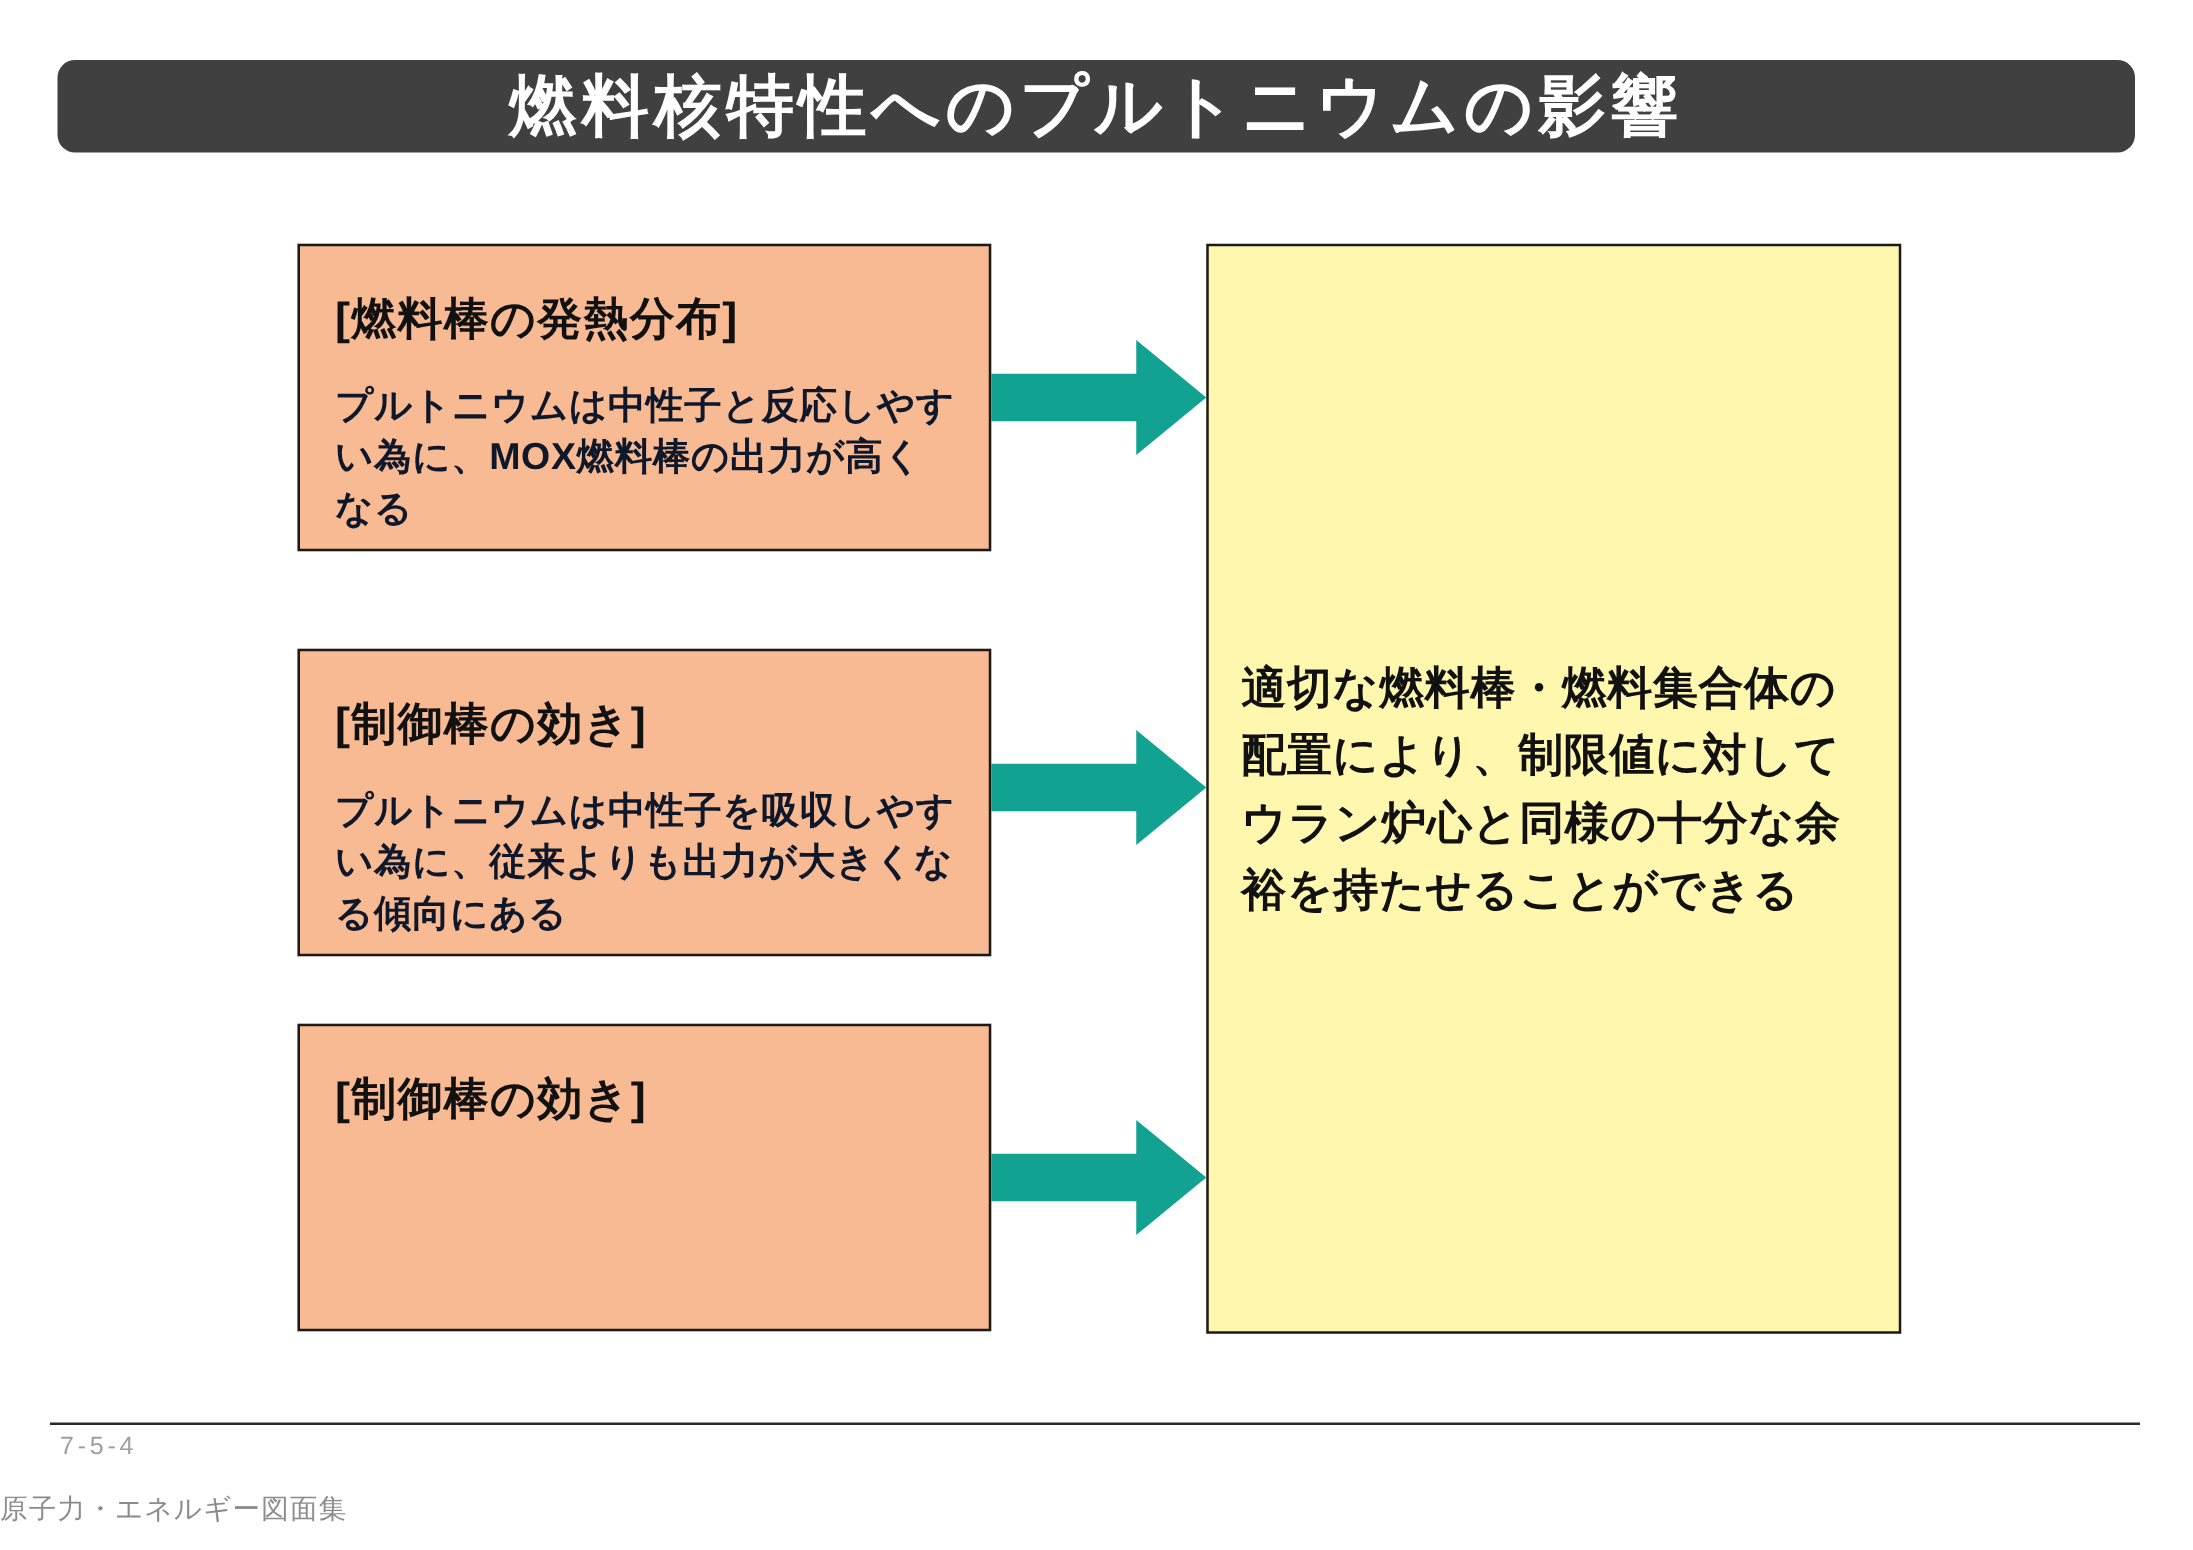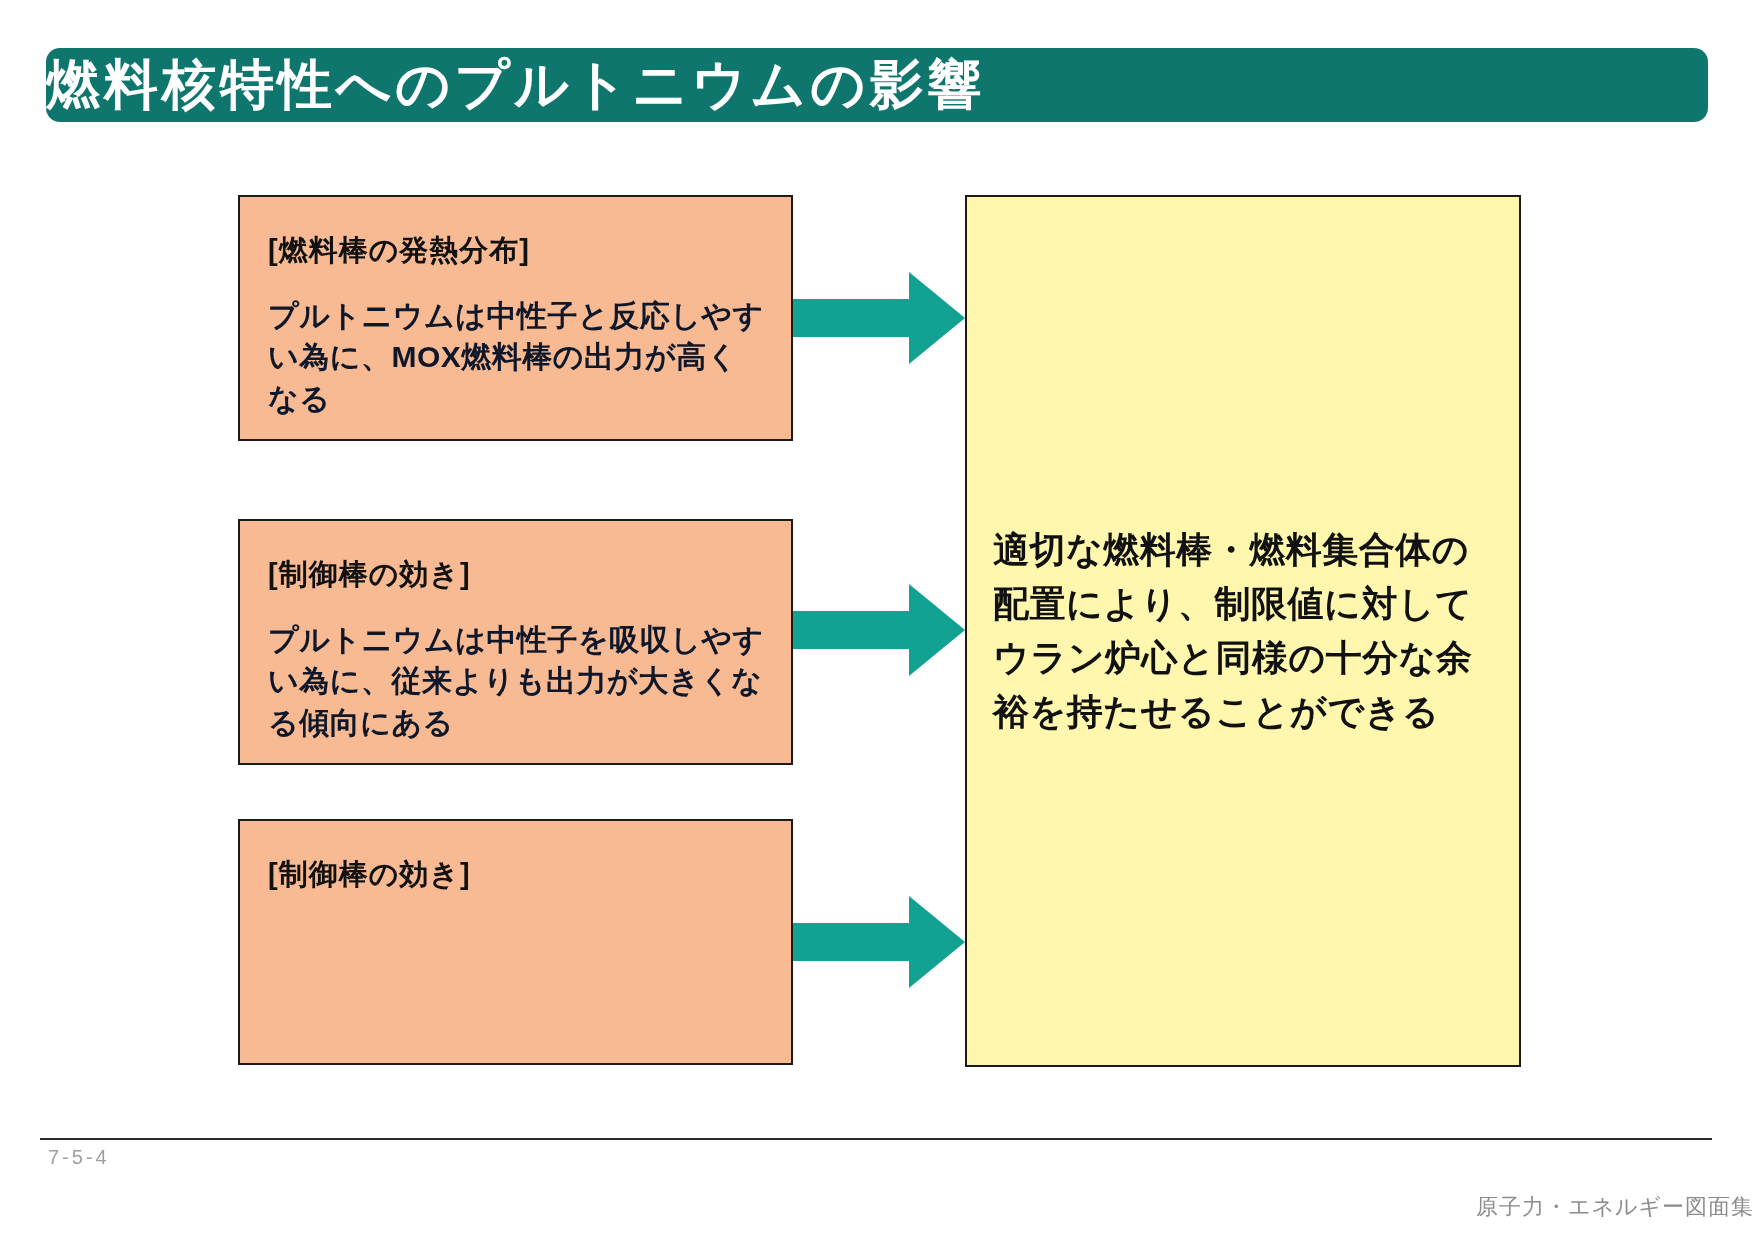--- a/index.html
+++ b/index.html
@@ -2,37 +2,37 @@
 <html><head>
 <meta charset="utf-8">
 <style>
   html,body { margin:0; padding:0; background:#ffffff; }
   .slide {
     position:relative; width:1754px; height:1240px; background:#ffffff;
     font-family:"Liberation Sans","DejaVu Sans",sans-serif; overflow:hidden;
   }
   .title-bar {
     position:absolute; left:46px; top:48px; width:1662px; height:74px;
-    background:#0f766e; border-radius:14px;
-    display:flex; align-items:center; justify-content:flex-start;
+    background:#404040; border-radius:14px;
+    display:flex; align-items:center; justify-content:center;
   }
   .title-text {
     color:#ffffff; font-size:54px; font-weight:bold; letter-spacing:4px;
     white-space:nowrap;
   }
   .cause-box {
     position:absolute; left:238px; width:555px; height:246px;
     background:#F8BA92; border:2px solid #1a1a1a; box-sizing:border-box;
     padding:34px 24px 0 28px;
   }
   .cause-box.b1 { top:195px; }
   .cause-box.b2 { top:507px;margin-top:12px; }
   .cause-box.b3 { top:819px; }
   .cause-heading {
-    font-size:29px; font-weight:bold; color:#111111; margin:0 0 24px 0;
+    font-size:36px; font-weight:bold; color:#111111; margin:0 0 24px 0;
     letter-spacing:1px;
   }
   .cause-body {
     font-size:30px; font-weight:bold; color:#0f172a; line-height:1.38;
     letter-spacing:0.5px;
   }
   .flow-arrow { position:absolute; left:793px; width:172px; height:92px; }
   .flow-arrow.a1 { top:272px; }
   .flow-arrow.a2 { top:584px; }
   .flow-arrow.a3 { top:896px; }
@@ -55,21 +55,21 @@
   }
   .footer-divider {
     position:absolute; left:40px; top:1138px; width:1672px; height:2px;
     background:#2b2b2b;
   }
   .page-number {
     position:absolute; left:48px; top:1146px; font-size:20px; color:#9E9FA0;
     letter-spacing:3px;
   }
   .source {
-    position:absolute; left:0; top:1192px; width:100%; text-align:right;
+    position:absolute; left:0; top:1192px; width:100%; text-align:left;
     font-size:22px; color:#8C8C8D; letter-spacing:1px;
   }
 </style>
 </head>
 <body>
 
 <div class="slide">
 
   <div class="title-bar">
     <div class="title-text">燃料核特性へのプルトニウムの影響</div>

